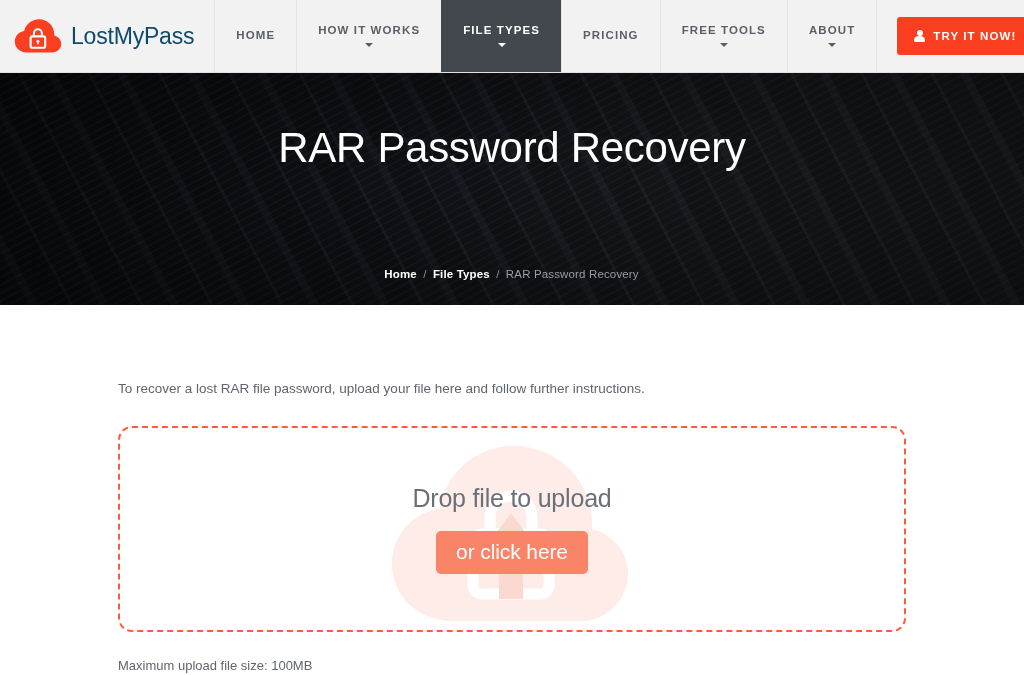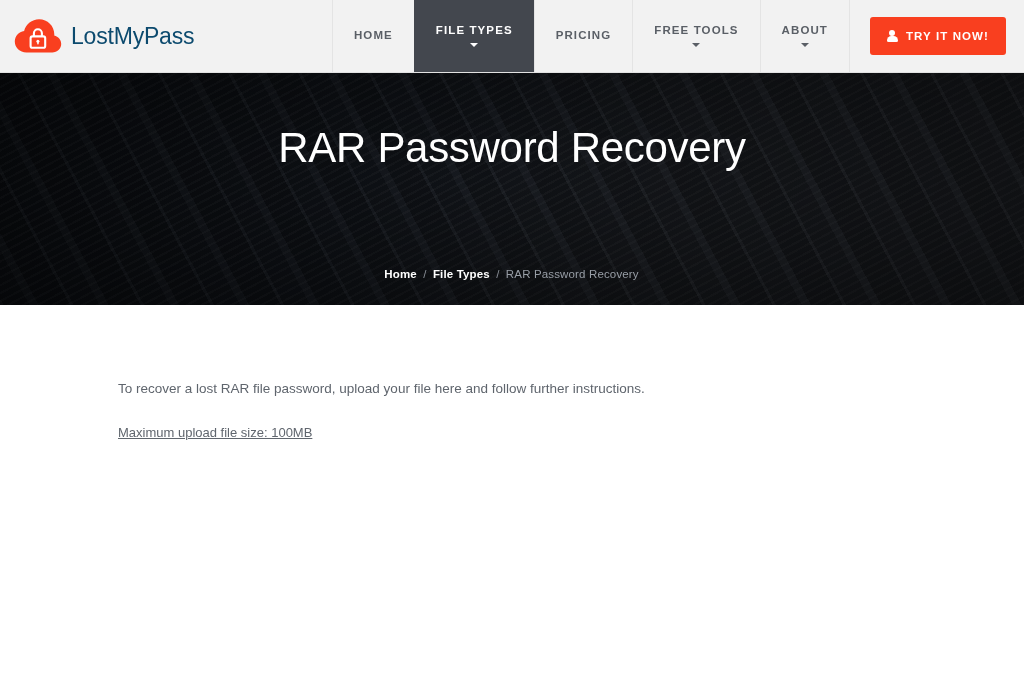--- a/index.html
+++ b/index.html
@@ -279,21 +279,20 @@
     font-family: "Liberation Sans", sans-serif;
     cursor: pointer;
     line-height: 1.1;
     letter-spacing: -0.1px;
   }
 
   .maxsize-text {
     font-size: 13px;
     color: #60666e;
     margin-top: 26px;
-    text-decoration: underline;
   }
 </style>
 </head>
 <body>
 
 <header class="site-header">
 
   <div class="brand">
     <span class="brand-logo">
       <svg viewBox="0 0 48 38" width="48" height="38" aria-hidden="true">
@@ -308,20 +307,24 @@
   </div>
 
   <div class="nav-spacer"></div>
 
   <nav class="main-nav">
 
     <div class="nav-item">
       <span class="nav-label">HOME</span>
     </div>
 
+    <div class="nav-item">
+      <span class="nav-label">HOW IT WORKS</span>
+      <span class="caret"></span>
+    </div>
 
     <div class="nav-item active">
       <span class="nav-label">FILE TYPES</span>
       <span class="caret"></span>
     </div>
 
     <div class="nav-item">
       <span class="nav-label">PRICING</span>
     </div>
 
@@ -361,17 +364,33 @@
       <span class="crumb-current">RAR Password Recovery</span>
     </div>
   </div>
 </section>
 
 <main class="main">
   <div class="content-wrap">
 
     <p class="intro-text">To recover a lost RAR file password, upload your file here and follow further instructions.</p>
 
+    <div class="dropzone">
+
+      <span class="dz-watermark">
+        <svg viewBox="0 0 250 196" width="250" height="196" aria-hidden="true">
+          <path d="M66 186C30 186 5 160 5 129c0-28.5 20.5-51.5 48-55.5C59 37 90 11 127 11c43 0 78 34.5 78 77.3 0 2-0.1 4-0.3 6 21 4.6 36.3 22.6 36.3 44.2 0 24.7-20.6 47.5-46.4 47.5H66z" fill="#fdece8"></path>
+          <rect x="86" y="99" width="76" height="60" rx="9" fill="none" stroke="#ffffff" stroke-width="11"></rect>
+          <path d="M103 99V82a21 21 0 0 1 42 0v17" fill="none" stroke="#ffffff" stroke-width="11"></path>
+          <path d="M124 78l-22 30h44z" fill="#fbd9d1"></path>
+          <rect x="112" y="104" width="24" height="60" fill="#fbd9d1"></rect>
+        </svg>
+      </span>
+
+      <div class="dz-text">Drop file to upload</div>
+
+      <button class="dz-button">or click here</button>
+    </div>
 
     <p class="maxsize-text">Maximum upload file size: 100MB</p>
 
   </div>
 </main>
 
 </body></html>

